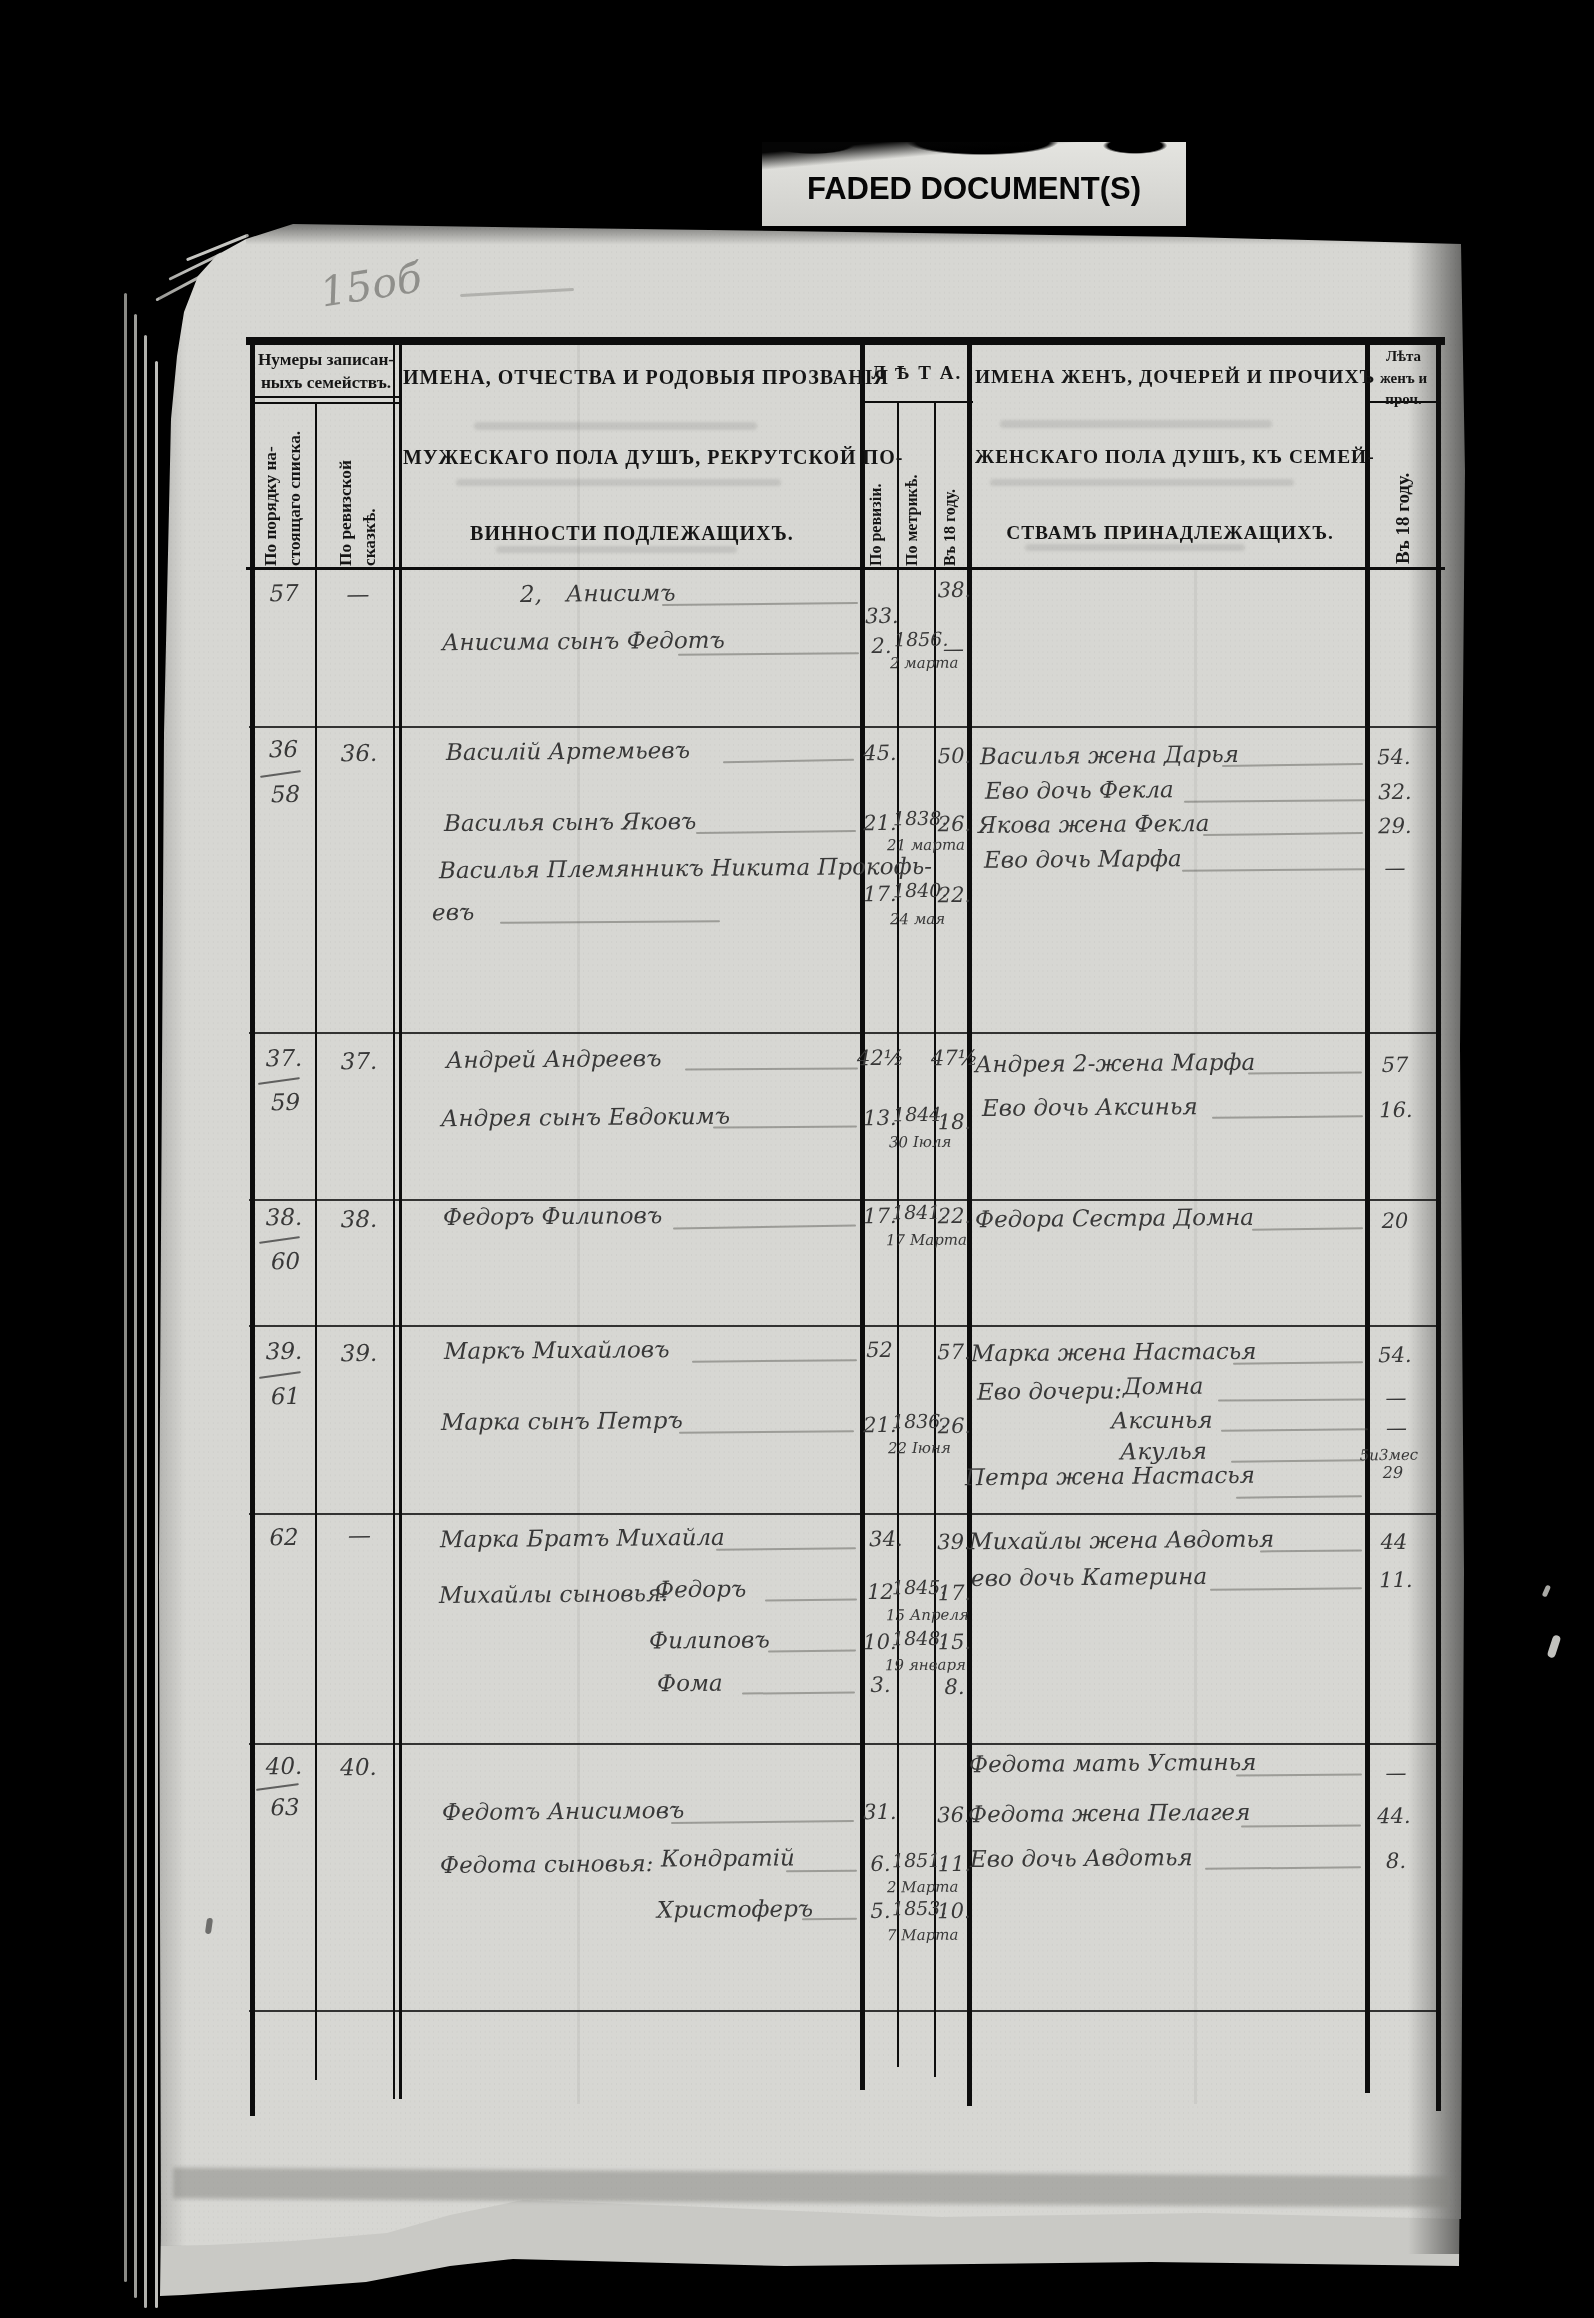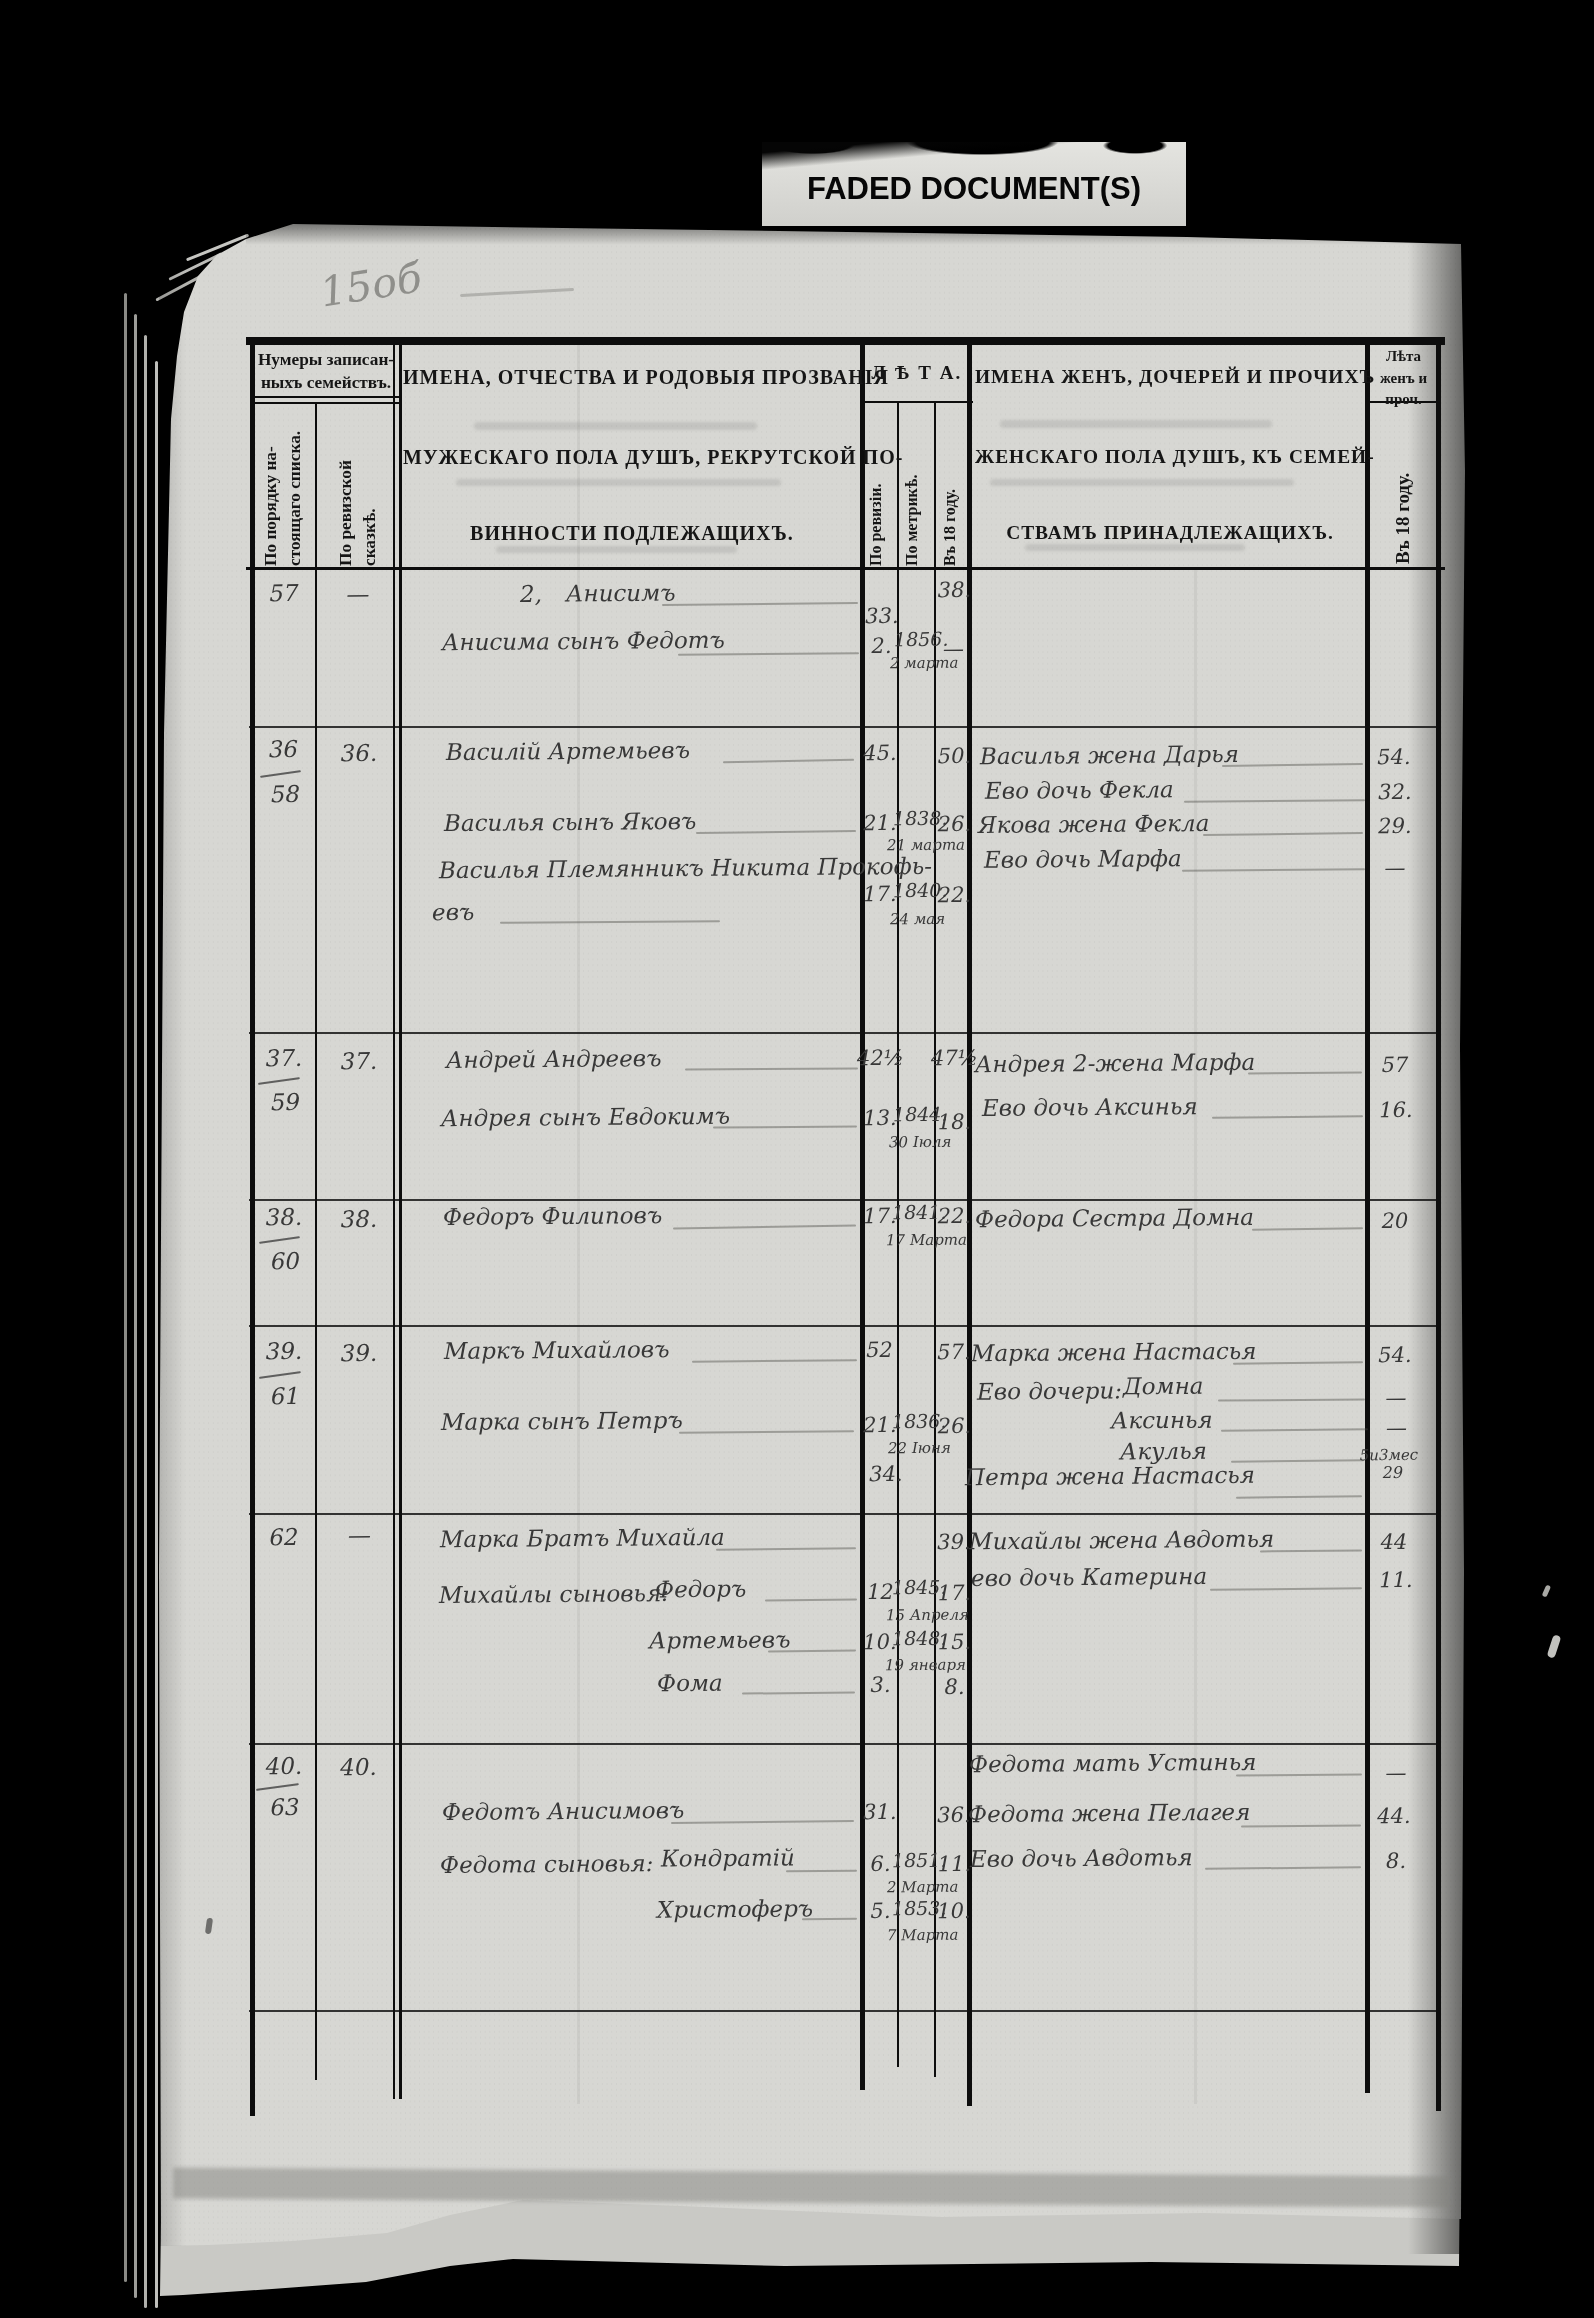--- a/index.html
+++ b/index.html
@@ -244,36 +244,36 @@
   <div class="lead" style="left:1231px;top:1460px;width:133px;transform:rotate(-.6deg)"></div>
   <span class="t hw ctr s29" style="left:1355px;top:1446px;width:68px">5и3мес</span>
   <span class="t hw s44" style="left:965px;top:1463px">Петра жена Настасья</span>
   <div class="lead" style="left:1236px;top:1496px;width:126px;transform:rotate(-.7deg)"></div>
   <span class="t hw ctr s46" style="left:1370px;top:1463px;width:46px">29</span>
 
   <span class="t hw ctr s44" style="left:259px;top:1524px;width:50px">62</span>
   <span class="t hw ctr s44" style="left:331px;top:1522px;width:57px">—</span>
   <span class="t hw s44" style="left:440px;top:1525px">Марка Братъ Михайла</span>
   <div class="lead" style="left:716px;top:1548px;width:140px;transform:rotate(-.6deg)"></div>
-  <span class="t hw ctr s40" style="left:861px;top:1462px;width:50px">34.</span>
+  <span class="t hw ctr s40" style="left:861px;top:1527px;width:50px">34.</span>
   <span class="t hw ctr s40" style="left:933px;top:1530px;width:42px">39.</span>
   <span class="t hw s44" style="left:969px;top:1527px">Михайлы жена Авдотья</span>
   <div class="lead" style="left:1260px;top:1550px;width:102px;transform:rotate(-.5deg)"></div>
   <span class="t hw ctr s40" style="left:1371px;top:1530px;width:46px">44</span>
   <span class="t hw s44" style="left:971px;top:1564px">ево дочь Катерина</span>
   <div class="lead" style="left:1210px;top:1588px;width:152px;transform:rotate(-.6deg)"></div>
   <span class="t hw ctr s40" style="left:1373px;top:1568px;width:46px">11.</span>
   <span class="t hw s44" style="left:439px;top:1581px">Михайлы сыновья:</span>
   <span class="t hw s44" style="left:655px;top:1576px">Федоръ</span>
   <div class="lead" style="left:765px;top:1599px;width:92px;transform:rotate(-.5deg)"></div>
   <span class="t hw ctr s40" style="left:862px;top:1580px;width:37px">12</span>
   <span class="t hw ctr s36" style="left:892px;top:1576px;width:45px">1845.</span>
   <span class="t hw ctr s29" style="left:886px;top:1606px;width:61px">15 Апреля</span>
   <span class="t hw ctr s40" style="left:934px;top:1581px;width:41px">17.</span>
-  <span class="t hw s44" style="left:649px;top:1627px">Артемьевъ</span>
+  <span class="t hw s44" style="left:649px;top:1627px">Филиповъ</span>
   <div class="lead" style="left:768px;top:1650px;width:88px;transform:rotate(-.7deg)"></div>
   <span class="t hw ctr s40" style="left:861px;top:1630px;width:38px">10.</span>
   <span class="t hw ctr s36" style="left:892px;top:1627px;width:45px">1848.</span>
   <span class="t hw ctr s29" style="left:885px;top:1656px;width:63px">19 января</span>
   <span class="t hw ctr s40" style="left:934px;top:1630px;width:41px">15.</span>
   <span class="t hw s44" style="left:657px;top:1670px">Фома</span>
   <div class="lead" style="left:742px;top:1692px;width:113px;transform:rotate(-.6deg)"></div>
   <span class="t hw ctr s40" style="left:864px;top:1673px;width:33px">3.</span>
   <span class="t hw ctr s40" style="left:937px;top:1675px;width:35px">8.</span>
 

